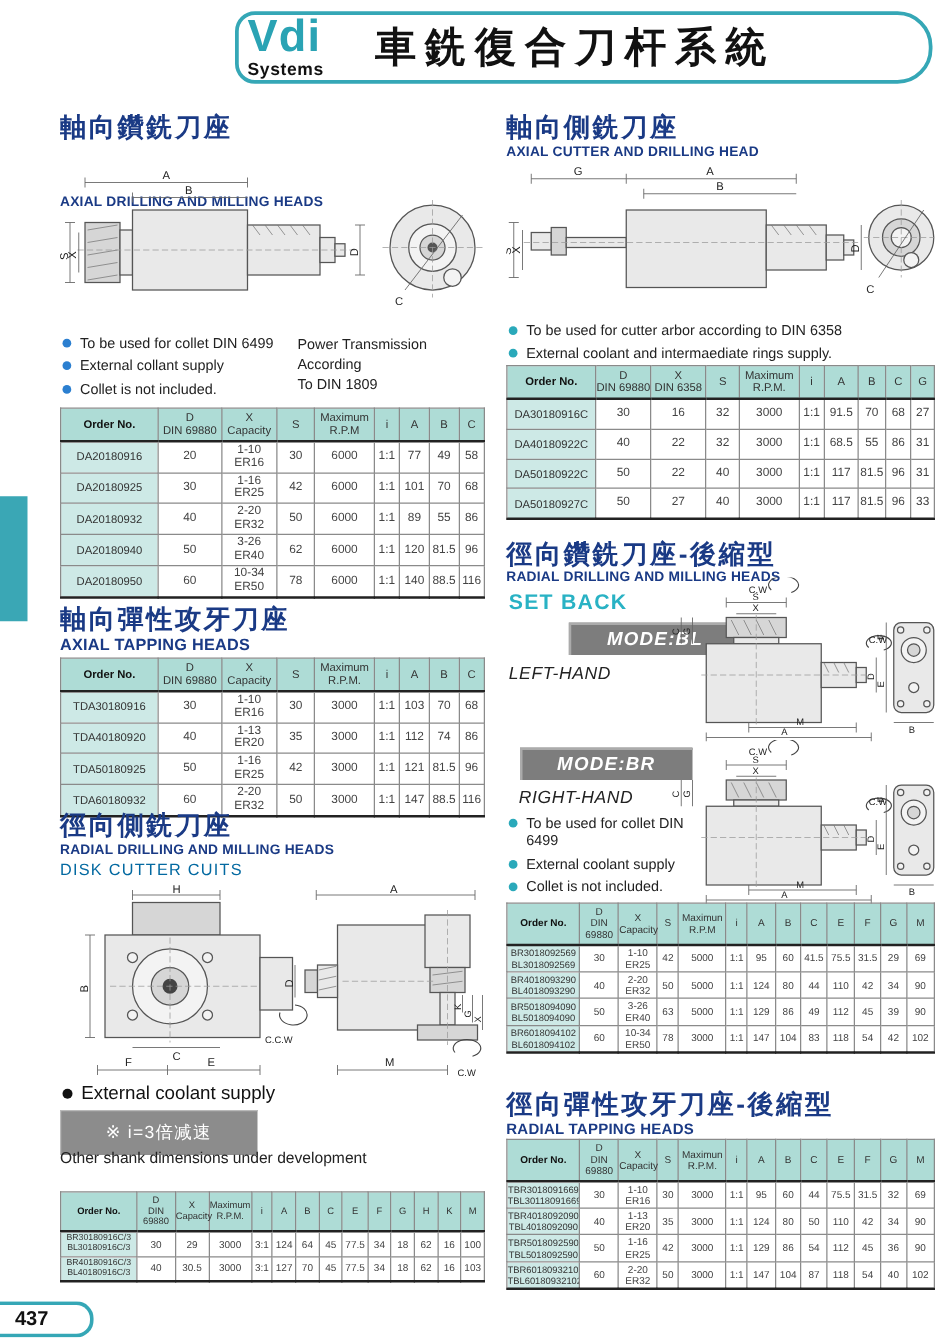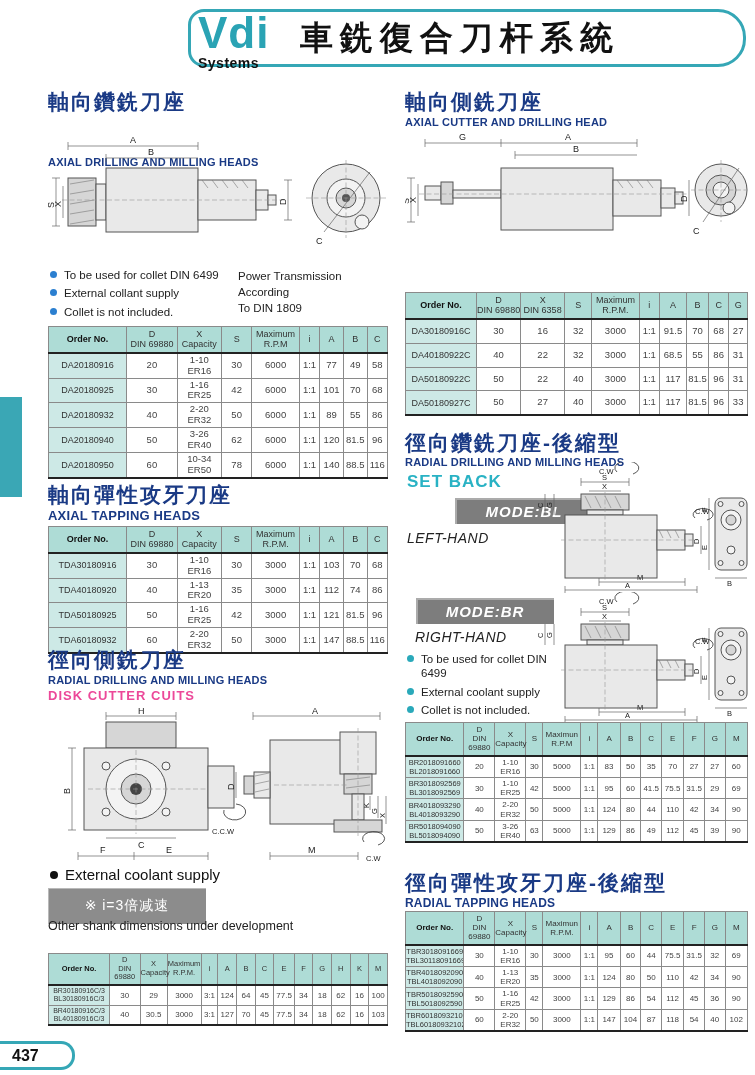--- a/index.html
+++ b/index.html
@@ -3,35 +3,35 @@
 <meta charset="utf-8">
 <style>
   html,body{margin:0;padding:0;background:#ffffff;}
   .page{position:relative;width:755px;height:1075px;background:#fff;overflow:hidden;
         font-family:"Liberation Sans","DejaVu Sans",sans-serif;color:#222;}
 
   
   .hdr-box{position:absolute;left:188px;top:9px;width:552px;height:52px;
            border:3px solid #35a7b6;border-radius:16px 28px 28px 16px;}
   .logo{position:absolute;left:198px;top:11px;line-height:1;}
-  .logo-top{font-size:44px;font-weight:900;color:#2aa3b4;letter-spacing:1px;}
+  .logo-top{font-size:36px;font-weight:900;color:#2aa3b4;letter-spacing:1px;}
   .logo-sub{font-size:14px;font-weight:800;color:#111;letter-spacing:.5px;margin-top:1px;}
   .hdr-title{position:absolute;left:300px;top:16px;font-size:33px;font-weight:800;color:#111;
              letter-spacing:7px;white-space:nowrap;}
 
   
   .side-tab{position:absolute;left:0;top:397px;width:22px;height:100px;background:#3aa7b5;}
   .page-pill{position:absolute;left:0;top:1041px;width:60px;height:23px;border:3px solid #35a7b6;
              border-left:none;border-radius:0 14px 14px 0;display:flex;align-items:center;
              font-size:16px;font-weight:bold;color:#111;padding-left:12px;}
 
   
   .zh{position:absolute;font-weight:800;color:#1a3a85;font-size:21px;letter-spacing:2px;white-space:nowrap;}
   .en{position:absolute;font-weight:bold;color:#1a3a85;font-size:11px;letter-spacing:.2px;white-space:nowrap;}
-  .en2{position:absolute;font-weight:bold;color:#ec4899;font-size:13px;letter-spacing:1px;white-space:nowrap;}
+  .en2{position:absolute;font-weight:normal;color:#0369a1;font-size:13px;letter-spacing:1px;white-space:nowrap;}
 
   
   .blist{position:absolute;font-size:11.5px;color:#222;}
   .b-item{display:flex;align-items:flex-start;margin-bottom:4px;line-height:1.25;}
   .dot{flex:0 0 auto;width:7px;height:7px;border-radius:50%;margin:3px 7px 0 0;}
   .dot.blue{background:#2b7fd0;} .dot.teal{background:#2aa9ba;} .dot.black{background:#111;width:8px;height:8px;}
   .note{position:absolute;font-size:11.5px;color:#222;line-height:1.4;}
   .big-bullet{font-size:15px;color:#111;}
   .gray-box{position:absolute;background:#8c8c8c;color:#fff;display:flex;align-items:center;justify-content:center;
             font-size:14px;letter-spacing:1px;box-shadow:inset 1px 1px 0 #b9b9b9;}
@@ -502,20 +502,30 @@
     <circle class="fillA" cx="316" cy="60" r="26"></circle>
       <circle class="fillB" cx="316" cy="60" r="15"></circle>
       <circle class="fillC" cx="316" cy="60" r="8"></circle>
     <circle class="fillC" cx="324" cy="78" r="6"></circle>
     <line class="dash" x1="286" y1="60" x2="342" y2="60"></line>
       <line class="dash" x1="316" y1="30" x2="316" y2="92"></line>
     <line class="dim" x1="334" y1="38" x2="298" y2="92"></line>
     <text class="lb" x="288" y="104">C</text>
   </svg>
 
+  <div class="blist" style="left:407px;top:258px;width:330px;">
+    <div class="b-item">
+        <span class="dot teal"></span>
+        <span>To be used for cutter arbor according to DIN 6358</span>
+      </div>
+    <div class="b-item">
+        <span class="dot teal"></span>
+        <span>External coolant and intermaediate rings supply.</span>
+      </div>
+  </div>
 
   <div class="twrap" style="left:405px;top:292px;width:343px;">
     <table class="dtable t9 tall">
         <colgroup>
           <col style="width: 21%;">
           <col style="width: 13%;">
           <col style="width: 13%;">
           <col style="width: 8%;">
           <col style="width: 14%;">
           <col style="width: 6%;">
@@ -755,35 +765,20 @@
             <th>B</th>
             <th>C</th>
             <th>E</th>
             <th>F</th>
             <th>G</th>
             <th>M</th>
           </tr>
         </thead>
         <tbody>
           <tr>
-            <td class="c0">BR2018091660<br>BL2018091660</td>
-            <td>20</td>
-            <td>1-10<br>ER16</td>
-            <td>30</td>
-            <td>5000</td>
-            <td>1:1</td>
-            <td>83</td>
-            <td>50</td>
-            <td>35</td>
-            <td>70</td>
-            <td>27</td>
-            <td>27</td>
-            <td>60</td>
-          </tr>
-          <tr>
             <td class="c0">BR3018092569<br>BL3018092569</td>
             <td>30</td>
             <td>1-10<br>ER25</td>
             <td>42</td>
             <td>5000</td>
             <td>1:1</td>
             <td>95</td>
             <td>60</td>
             <td>41.5</td>
             <td>75.5</td>
@@ -813,20 +808,35 @@
             <td>63</td>
             <td>5000</td>
             <td>1:1</td>
             <td>129</td>
             <td>86</td>
             <td>49</td>
             <td>112</td>
             <td>45</td>
             <td>39</td>
             <td>90</td>
+          </tr>
+          <tr>
+            <td class="c0">BR6018094102<br>BL6018094102</td>
+            <td>60</td>
+            <td>10-34<br>ER50</td>
+            <td>78</td>
+            <td>3000</td>
+            <td>1:1</td>
+            <td>147</td>
+            <td>104</td>
+            <td>83</td>
+            <td>118</td>
+            <td>54</td>
+            <td>42</td>
+            <td>102</td>
           </tr>
         </tbody>
       </table>
   </div>
 
   <div class="zh" style="left:405px;top:869px;">徑向彈性攻牙刀座-後縮型</div>
   <div class="en" style="left:405px;top:896px;font-size:12px;">RADIAL TAPPING HEADS</div>
 
   <div class="twrap" style="left:405px;top:911px;width:343px;">
     <table class="dtable t13">

